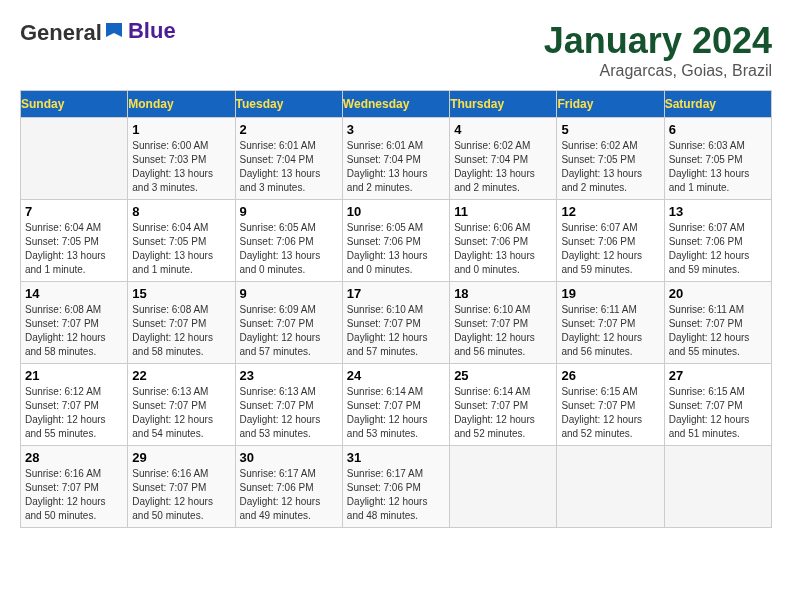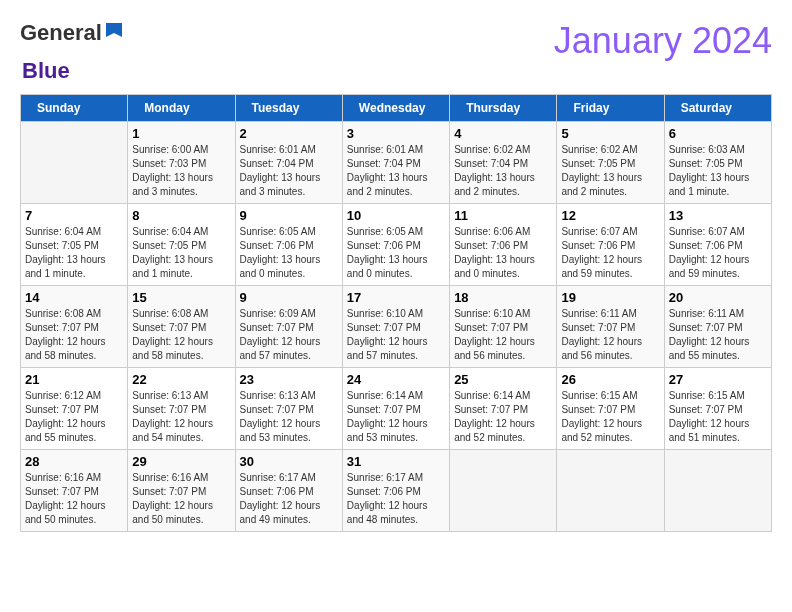--- a/index.html
+++ b/index.html
@@ -11,45 +11,43 @@
       padding: 20px;
     }
     .header {
       display: flex;
       justify-content: space-between;
       align-items: flex-start;
       margin-bottom: 10px;
     }
     .logo {
       display: flex;
-      flex-direction: column;
-      align-items: flex-start;
-      gap: 16px;
+      align-items: center;
     }
     .title-area {
       text-align: right;
     }
     .month-title {
       font-size: 36px;
-      font-weight: normal;
-      color: #8b5cf6;
+      font-weight: bold;
+      color: #14532d;
     }
     .location {
       font-size: 16px;
       color: #555;
     }
     table {
       width: 100%;
       border-collapse: collapse;
       font-size: 11px;
     }
     thead tr th {
       background-color: #1565c0;
-      color: #ffffff;
-      padding: 6px 16px;
+      color: #fde047;
+      padding: 6px 0;
       text-align: left;
       font-size: 12px;
       font-weight: bold;
       border: 1px solid #ccc;
     }
     tbody tr td {
       border: 1px solid #ccc;
       vertical-align: top;
       padding: 4px;
       height: 80px;
@@ -85,20 +83,21 @@
       <span style="font-size:22px; font-weight:bold; color:#333;">General</span>
 
       <svg width="22" height="22" viewBox="0 0 22 22" style="margin-left:2px; margin-top:-2px;">
         <polygon points="2,2 18,2 18,16 10,12 2,16" fill="#1565c0"></polygon>
       </svg>
     </div>
     <span style="font-size:22px; font-weight:bold; color:#4c1d95; margin-top:-4px; margin-left:2px;">Blue</span>
   </div>
   <div class="title-area">
     <div class="month-title">January 2024</div>
+    <div class="location">Aragarcas, Goias, Brazil</div>
   </div>
 </div>
 
 <table>
   <thead>
     <tr>
     <th>Sunday</th>
         <th>Monday</th>
         <th>Tuesday</th>
         <th>Wednesday</th>

